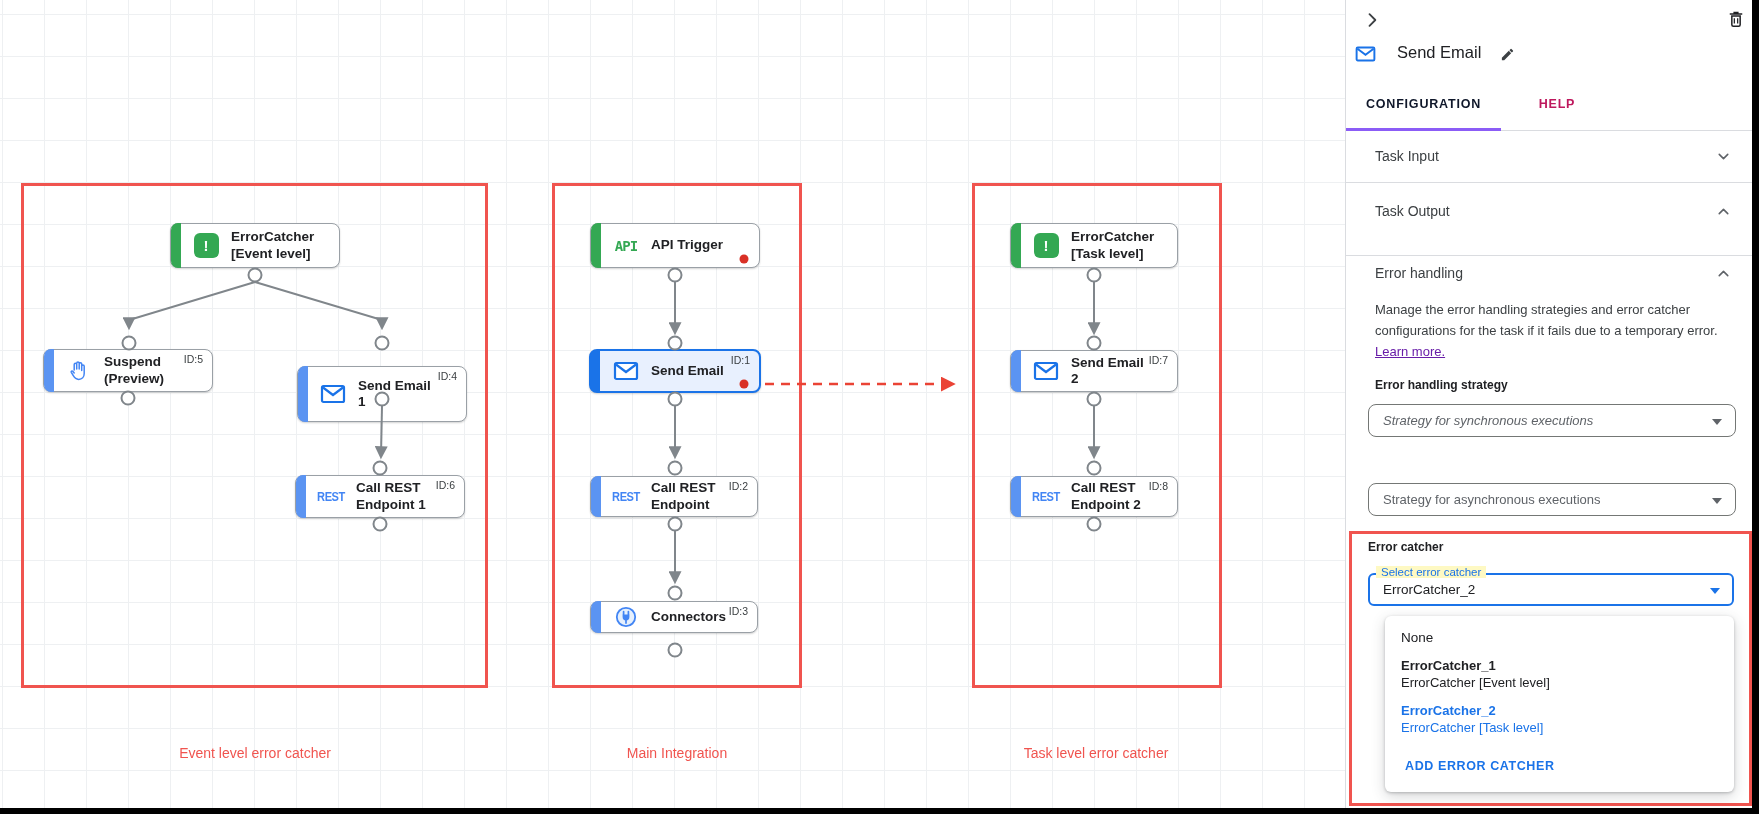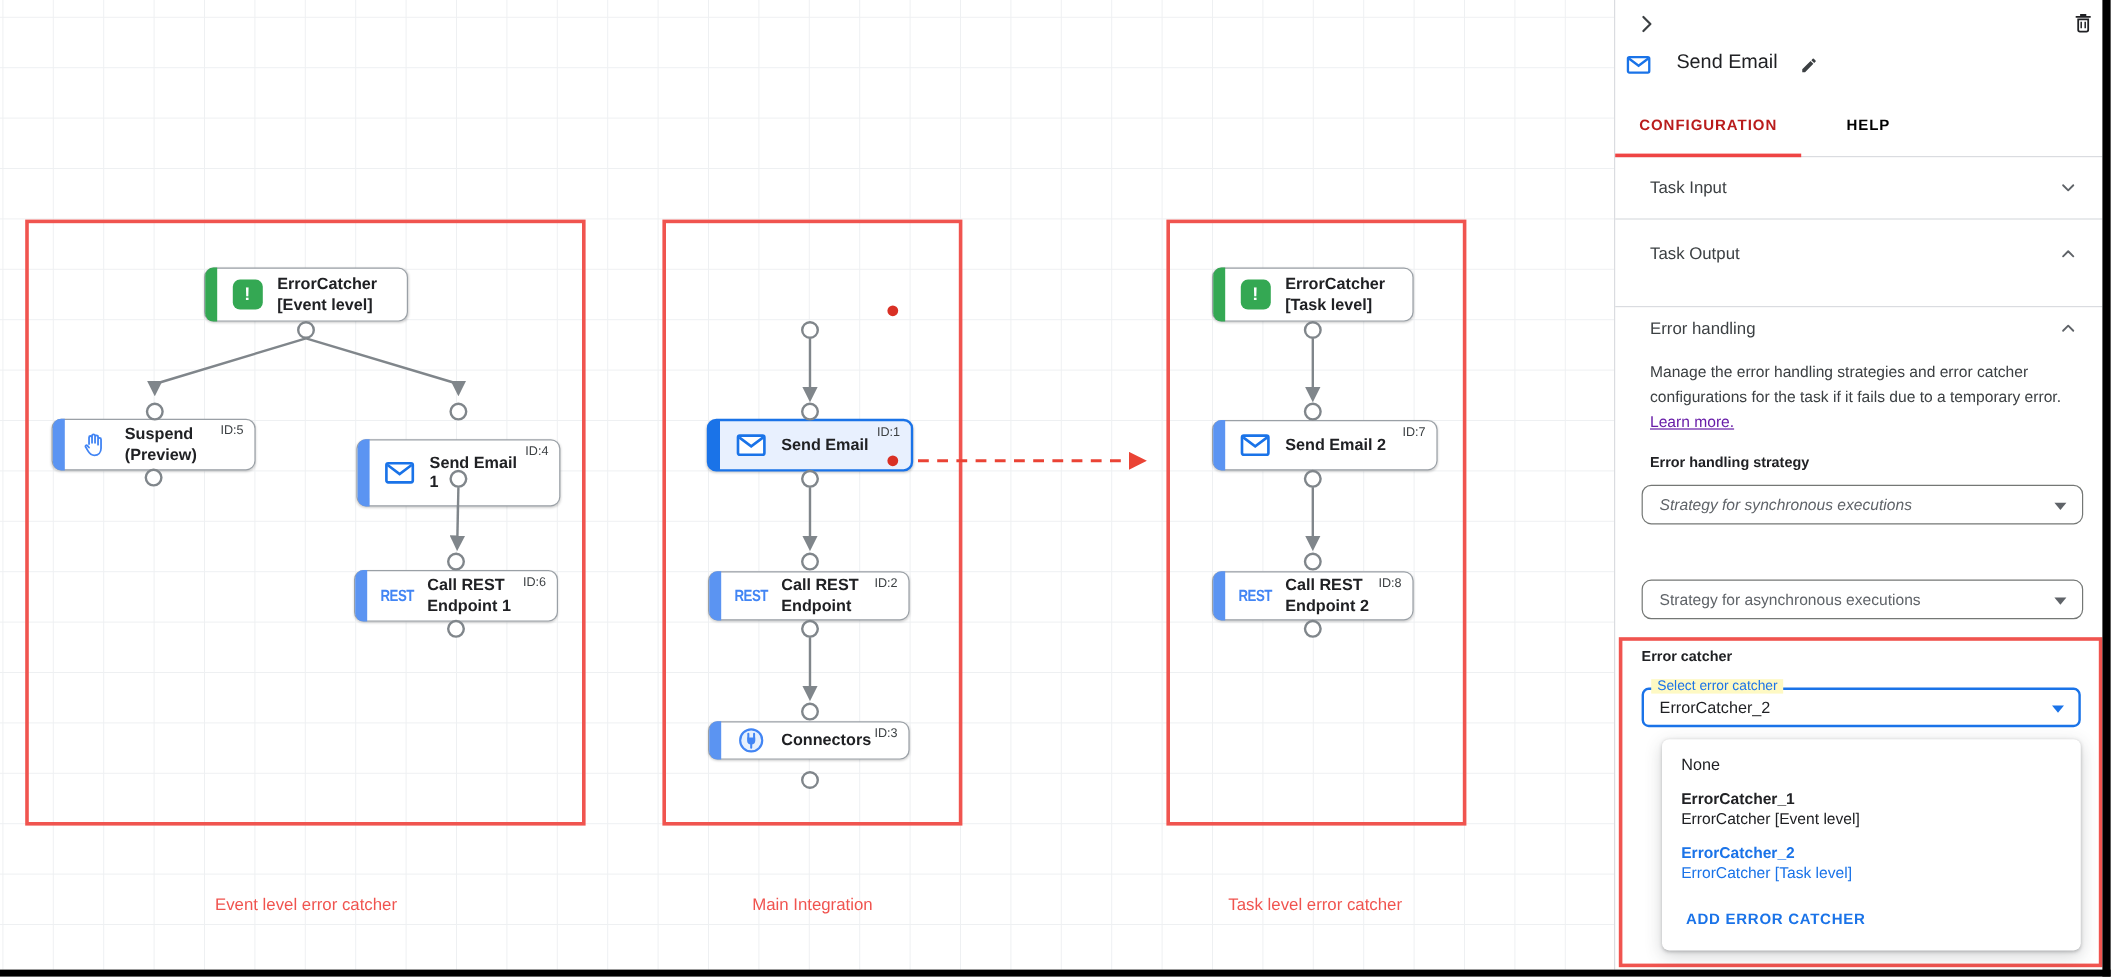--- a/index.html
+++ b/index.html
@@ -33,22 +33,22 @@
   .api-txt { color:#34a853; font-family:"DejaVu Sans Mono", monospace; font-weight:bold; font-size:14px; letter-spacing:-1px; }
   .rest-txt { color:#4285f4; font-weight:bold; font-size:13.5px; letter-spacing:-.5px; transform:scaleX(.82); }
 
   .flow-svg { position:absolute; left:0; top:0; pointer-events:none; }
 
   
   .panel { position:absolute; left:1345px; top:0; width:407px; height:808px; background:#fff; border-left:1px solid #dadce0; }
   .icon-btn { position:absolute; cursor:pointer; }
   .panel-title { position:absolute; left:51px; top:43px; font-size:16.5px; color:#202124; }
   .tabs { position:absolute; left:0; top:79px; right:0; height:52px; border-bottom:1px solid #dadce0; display:flex; }
-  .tab { height:52px; line-height:51px; text-align:center; font-size:12.5px; font-weight:bold; letter-spacing:.8px; color:#000000; cursor:pointer; }
-  .tab.active { color:#b91c1c; border-bottom:3px solid #ef4444; }
+  .tab { height:52px; line-height:51px; text-align:center; font-size:12.5px; font-weight:bold; letter-spacing:.8px; color:#be185d; cursor:pointer; }
+  .tab.active { color:#0f172a; border-bottom:3px solid #8b5cf6; }
   .sect-row { position:absolute; left:0; right:0; border-bottom:1px solid #dadce0; }
   .sect-label { position:absolute; left:29px; font-size:14px; font-weight:500; color:#3c4043; }
   .chev { position:absolute; right:20px; }
   .eh-desc { position:absolute; left:29px; top:299px; width:345px; font-size:13px; color:#3c4043; line-height:1.62; }
   .link { color:#681da8; text-decoration:underline; cursor:pointer; }
   .bold-lbl { position:absolute; left:29px; font-size:12px; font-weight:bold; color:#202124; }
   .select { position:absolute; left:22px; width:368px; height:33px; border:1px solid #747775; border-radius:8px;
             background:#fff; font-size:13px; color:#5f6368; line-height:31px; padding-left:14px; cursor:pointer; }
   .caret { position:absolute; right:13px; top:14px; width:0; height:0; border-left:5px solid transparent;
            border-right:5px solid transparent; border-top:6px solid #5f6368; }
@@ -125,20 +125,30 @@
       <span class="nicon">
           <span class="rest-txt">REST</span>
         </span>
       <span class="ntext">
           <span class="l1">Call REST</span>
           <span class="l2">Endpoint 1</span>
         </span>
       <span class="badge">ID:6</span>
     </div>
 
+    <div class="node green" style="left:590px; top:223px; height:45px;">
+      <span class="bar"></span>
+      <span class="nicon">
+          <span class="api-txt">API</span>
+        </span>
+      <span class="ntext">
+          <span class="l1">API Trigger</span>
+        </span>
+      <span class="badge"></span>
+    </div>
 
     <div class="node selected" style="left:589px; top:349px; height:44px; width:172px;">
       <span class="bar"></span>
       <span class="nicon">
         <svg width="26" height="22" viewBox="0 0 26 22">
             <rect x="2" y="3" width="22" height="16" rx="1.5" fill="#fff" stroke="#1a73e8" stroke-width="2.2"></rect>
             <path d="M3 4.5l10 7.5 10-7.5" fill="none" stroke="#1a73e8" stroke-width="2.2"></path>
           </svg>
       </span>
       <span class="ntext">
@@ -181,21 +191,21 @@
       <span class="nicon">
           <span class="err-sq">!</span>
         </span>
       <span class="ntext">
           <span class="l1">ErrorCatcher</span>
           <span class="l2">[Task level]</span>
         </span>
       <span class="badge"></span>
     </div>
 
-    <div class="node" style="left:1010px; top:350px; height:42px; width:188px;">
+    <div class="node" style="left:1010px; top:350px; height:42px; width:168px;">
       <span class="bar"></span>
       <span class="nicon">
         <svg width="26" height="22" viewBox="0 0 26 22">
             <rect x="2" y="3" width="22" height="16" rx="1.5" fill="none" stroke="#1a73e8" stroke-width="2.2"></rect>
             <path d="M3 4.5l10 7.5 10-7.5" fill="none" stroke="#1a73e8" stroke-width="2.2"></path>
           </svg>
       </span>
       <span class="ntext">
           <span class="l1">Send Email 2</span>
         </span>

